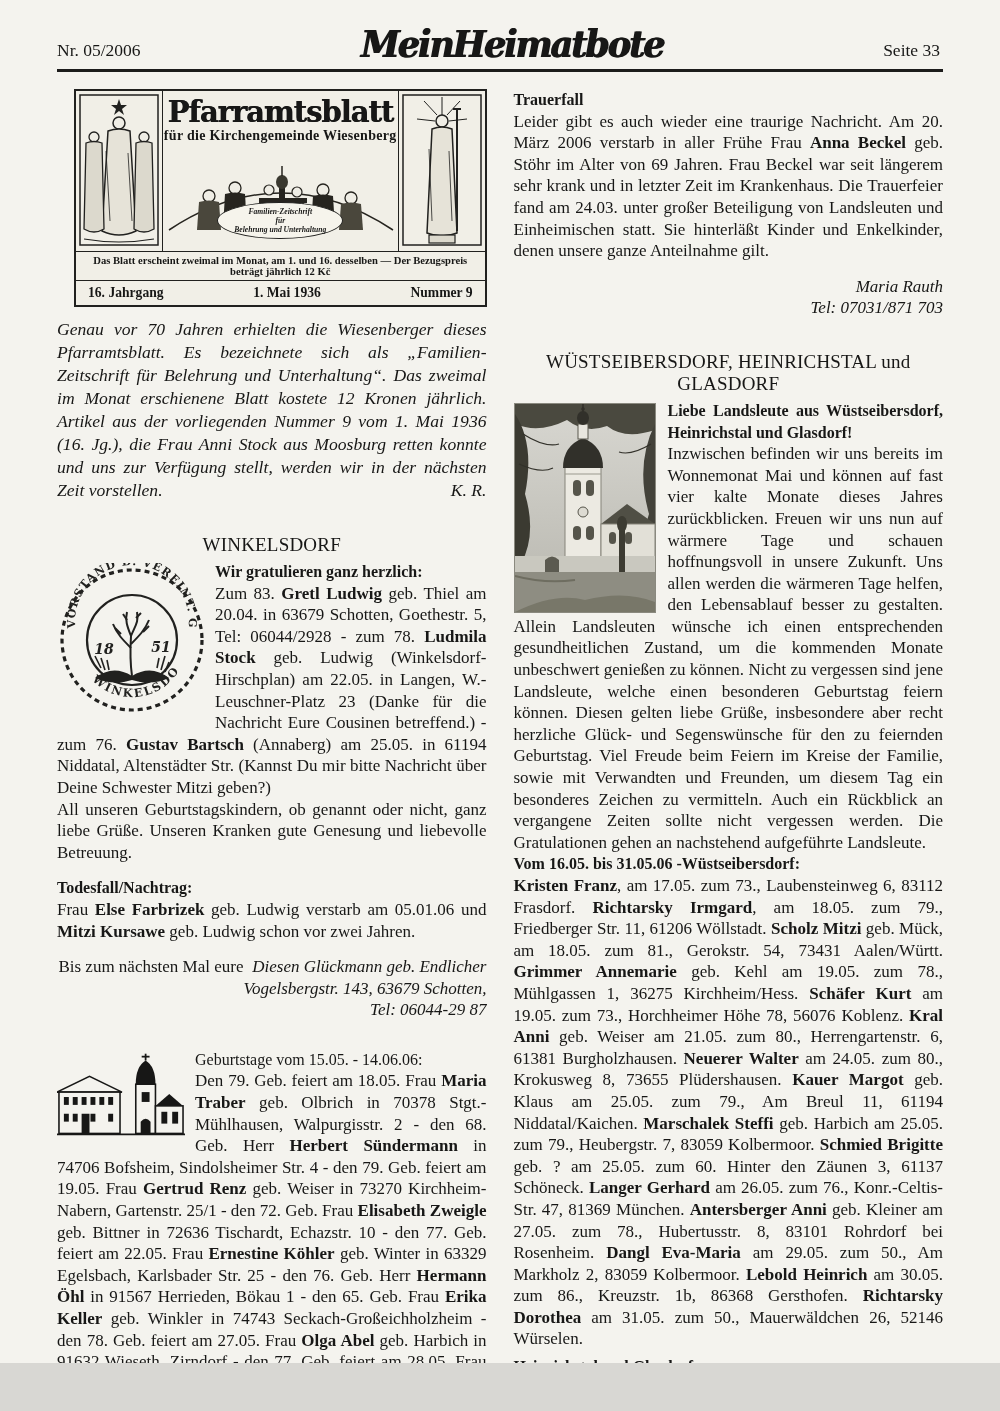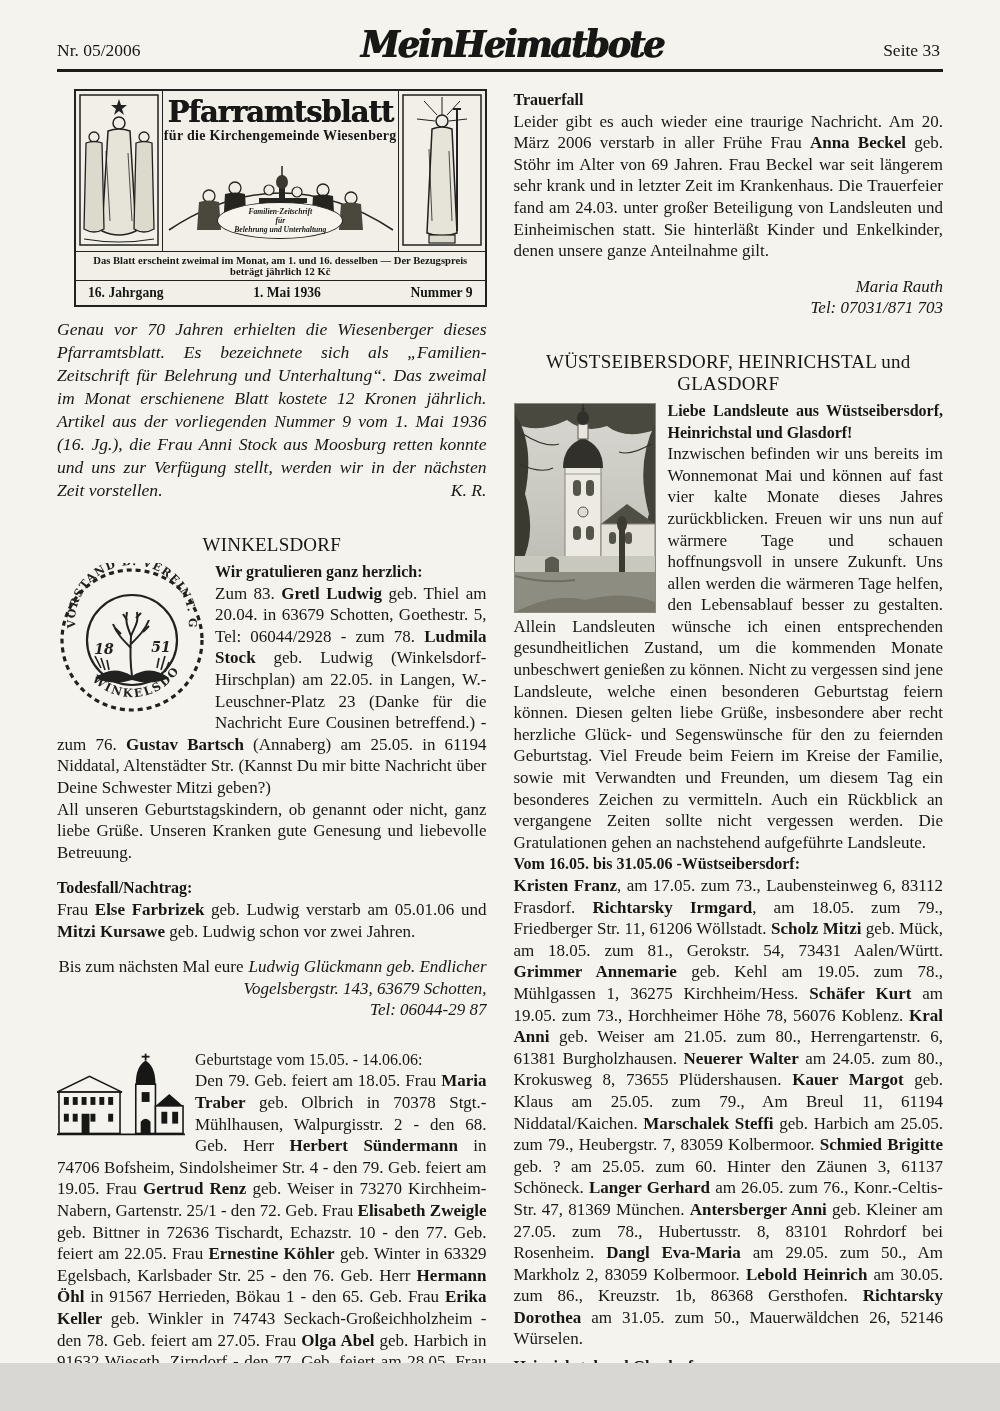--- a/index.html
+++ b/index.html
@@ -186,21 +186,21 @@
       <p>All unseren Geburtstagskindern, ob genannt oder nicht, ganz liebe Grüße. Unseren Kranken gute Genesung und liebevolle Betreuung.</p>
 
       <div class="sp14"></div>
       <p class="subhead">Todesfall/Nachtrag:</p>
       <p><span>Frau </span><b>Else Farbrizek</b><span> geb. Ludwig verstarb am 05.01.06 und </span><b>Mitzi Kursawe</b><span> geb. Ludwig schon vor zwei Jahren.</span></p>
 
       <div class="sp14"></div>
       <div class="sig-row">
         <span>Bis zum nächsten Mal eure</span>
         <span class="right">
-          <span style="display:block">Ludwig Glückmann geb. Endlicher</span>
+          <span style="display:block">Diesen Glückmann geb. Endlicher</span>
           <span style="display:block">Vogelsbergstr. 143, 63679 Schotten,</span>
           <span style="display:block">Tel: 06044-29 87</span>
         </span>
       </div>
 
       <div class="sp18"></div>
         <div class="sp10"></div>
 
       <div class="clearfix">
         <svg class="churchdraw" viewBox="0 0 130 92">

